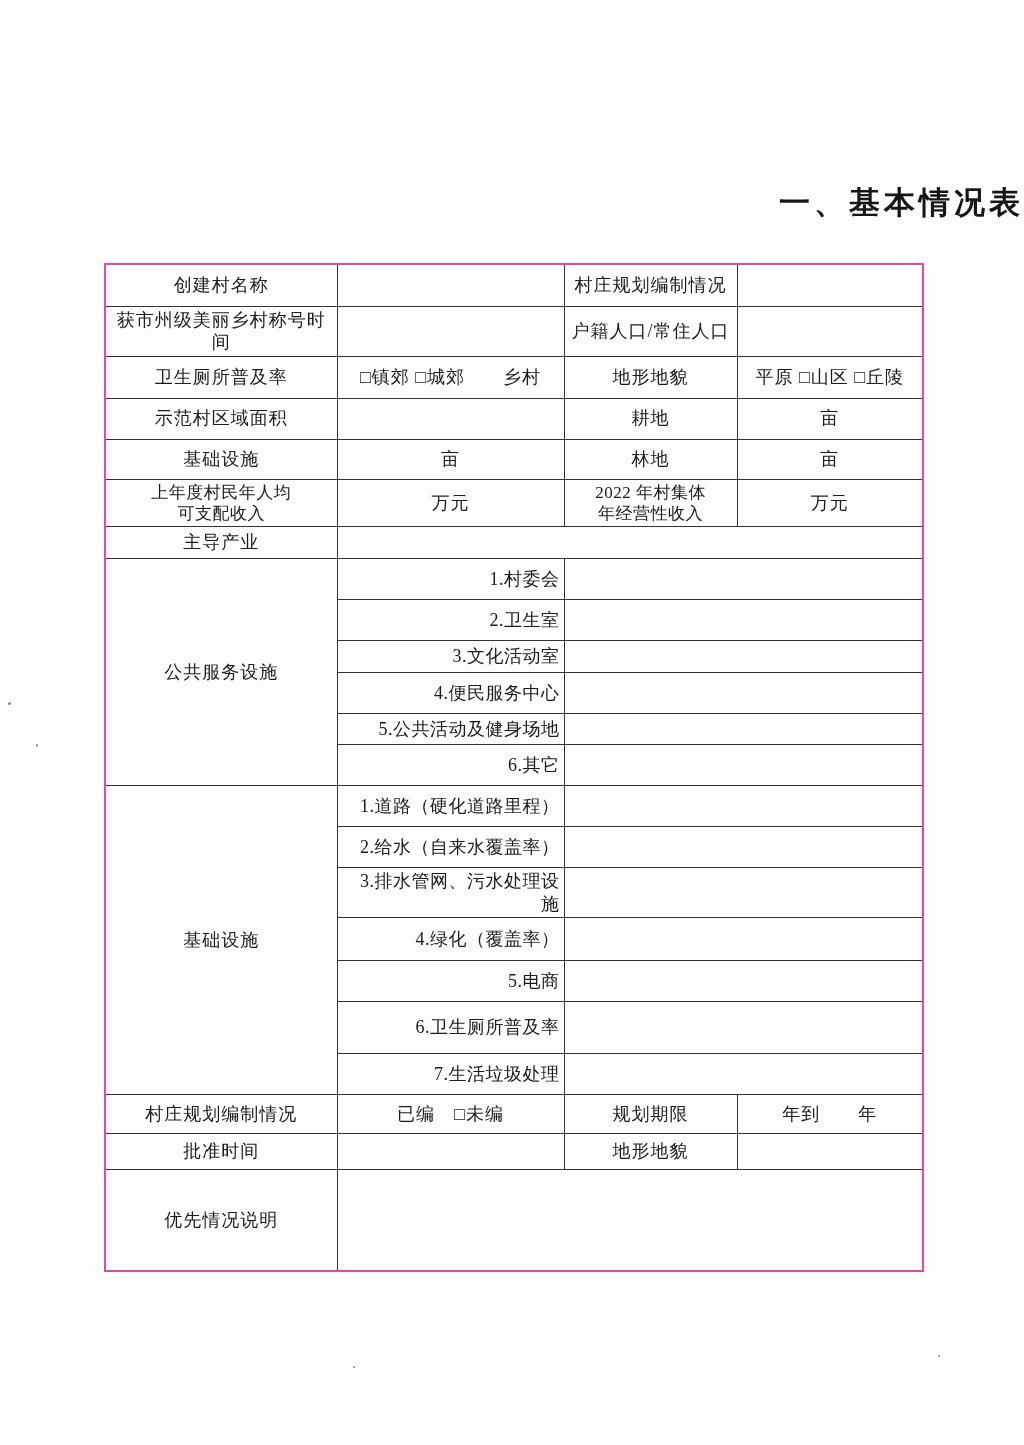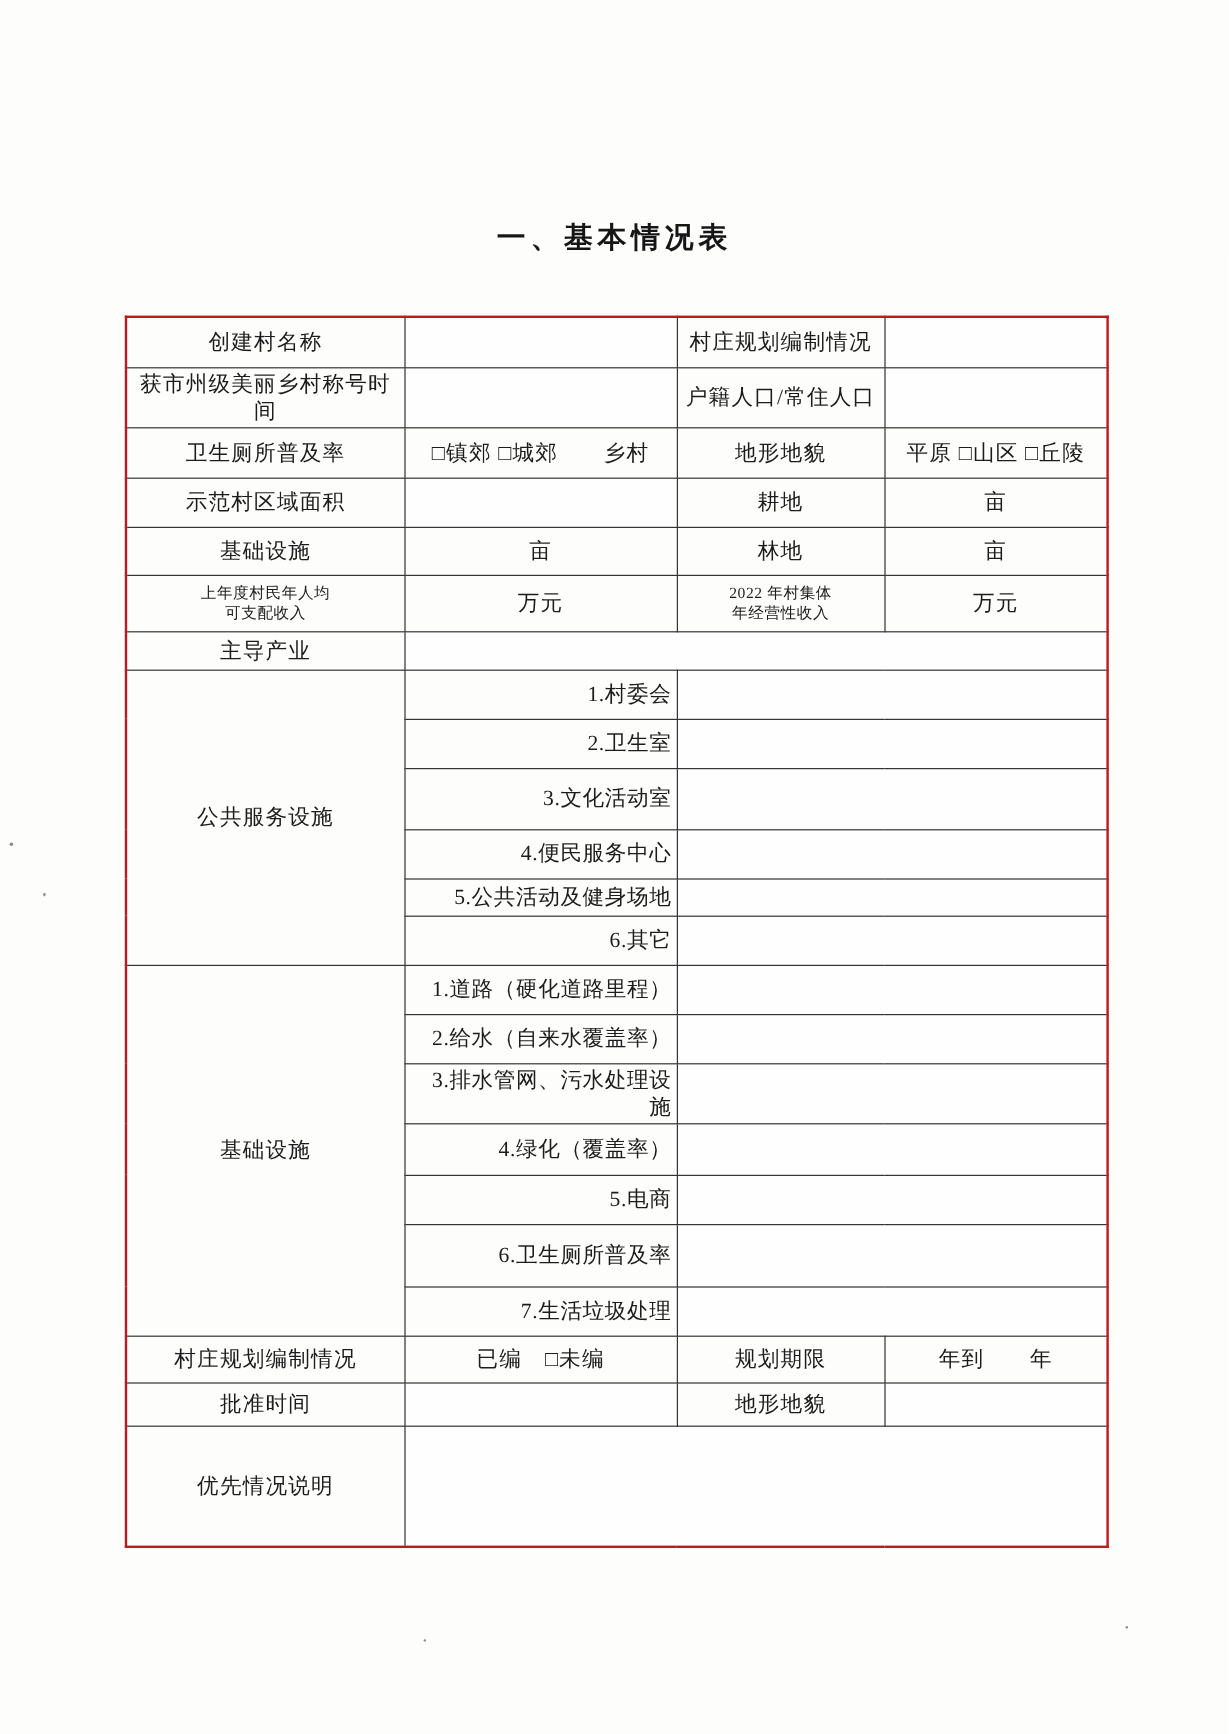--- a/index.html
+++ b/index.html
@@ -7,53 +7,53 @@
     position:relative;
     width:1024px; height:1445px;
     background:#fdfdfc;
     font-family:"Liberation Serif","DejaVu Serif",serif;
     color:#1c1c1c;
     overflow:hidden;
   }
   .doc-title {
     position:absolute;
     top:182px; left:0; width:100%;
-    text-align:center;
-    font-size:24px;
+    text-align:right;
+    font-size:31px;
     font-weight:700;
     letter-spacing:4px;
     color:#161616;
   }
   .form-table {
     position:absolute;
     left:104px; top:263px;
     width:818px;
     border-collapse:collapse;
     table-layout:fixed;
-    border:2px solid #b91c1c;
+    border:2px solid #ec4899;
   }
   .form-table td {
     border:1.6px solid #333;
     font-size:18px;
     text-align:center;
     vertical-align:middle;
     padding:2px 4px;
     letter-spacing:1px;
     line-height:1.25;
     overflow:hidden;
     color:#1c1c1c;
   }
   .form-table td.item-cell {
     text-align:right;
     padding-left:7px;
     letter-spacing:0.5px;
   }
   .form-table td.two-line {
     white-space:pre-line;
-    font-size:13px;
+    font-size:17px;
     letter-spacing:0.5px;
   }
   .form-table td.fill-cell { background:#fefefe; }
   .speckle {
     position:absolute;
     background:#8a8a8a;
     border-radius:50%;
   }
 </style>
 </head>
@@ -118,21 +118,21 @@
 
     <tr style="height:41px">
       <td rowspan="6">公共服务设施</td>
       <td class="item-cell">1.村委会</td>
       <td colspan="2" class="fill-cell"></td>
     </tr>
     <tr style="height:41px">
       <td class="item-cell">2.卫生室</td>
       <td colspan="2" class="fill-cell"></td>
     </tr>
-    <tr style="height:51px">
+    <tr style="height:32px">
       <td class="item-cell">3.文化活动室</td>
       <td colspan="2" class="fill-cell"></td>
     </tr>
     <tr style="height:41px">
       <td class="item-cell">4.便民服务中心</td>
       <td colspan="2" class="fill-cell"></td>
     </tr>
     <tr style="height:31px">
       <td class="item-cell">5.公共活动及健身场地</td>
       <td colspan="2" class="fill-cell"></td>

